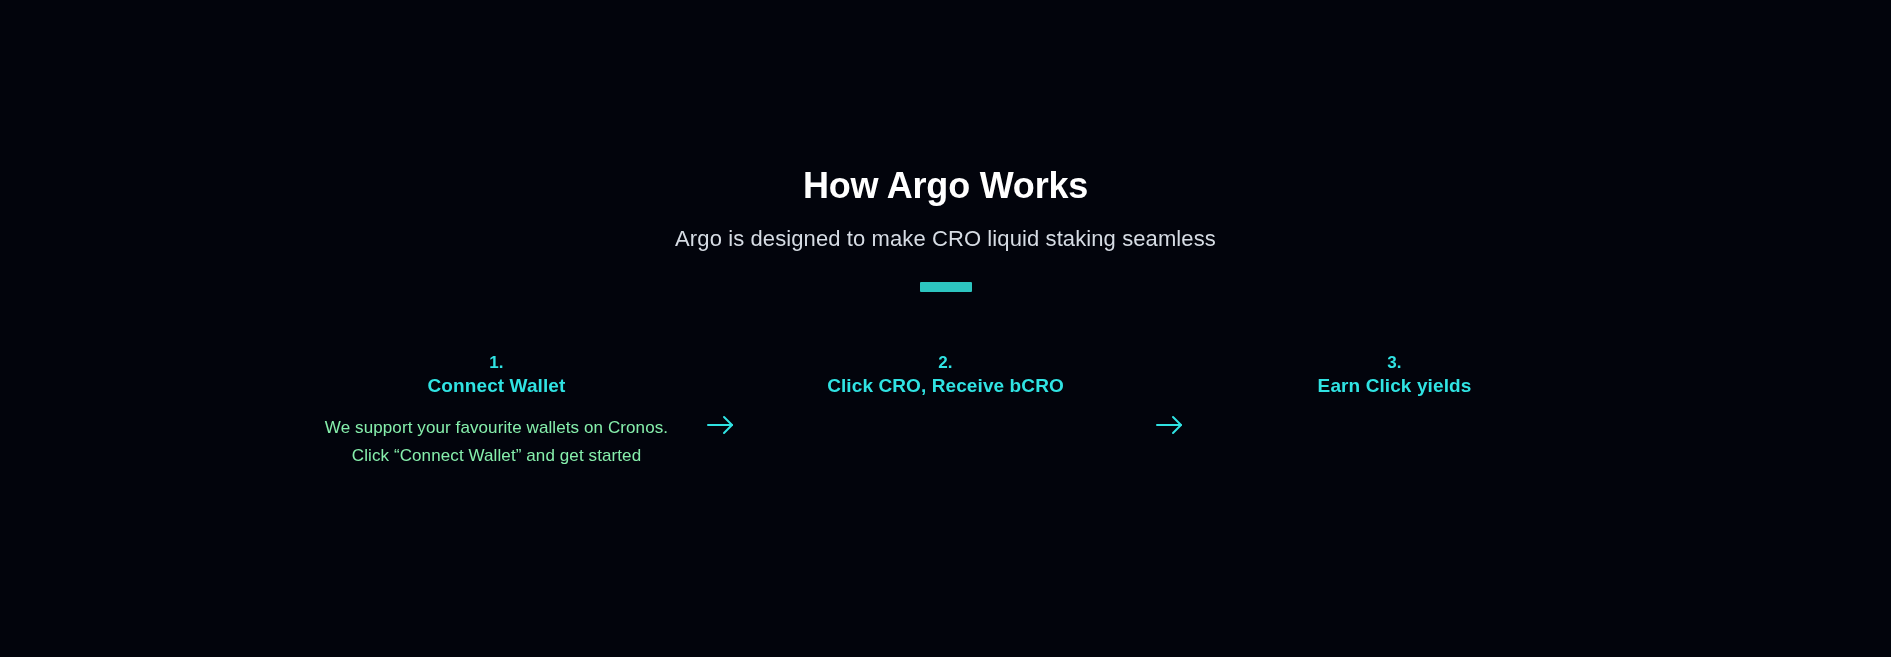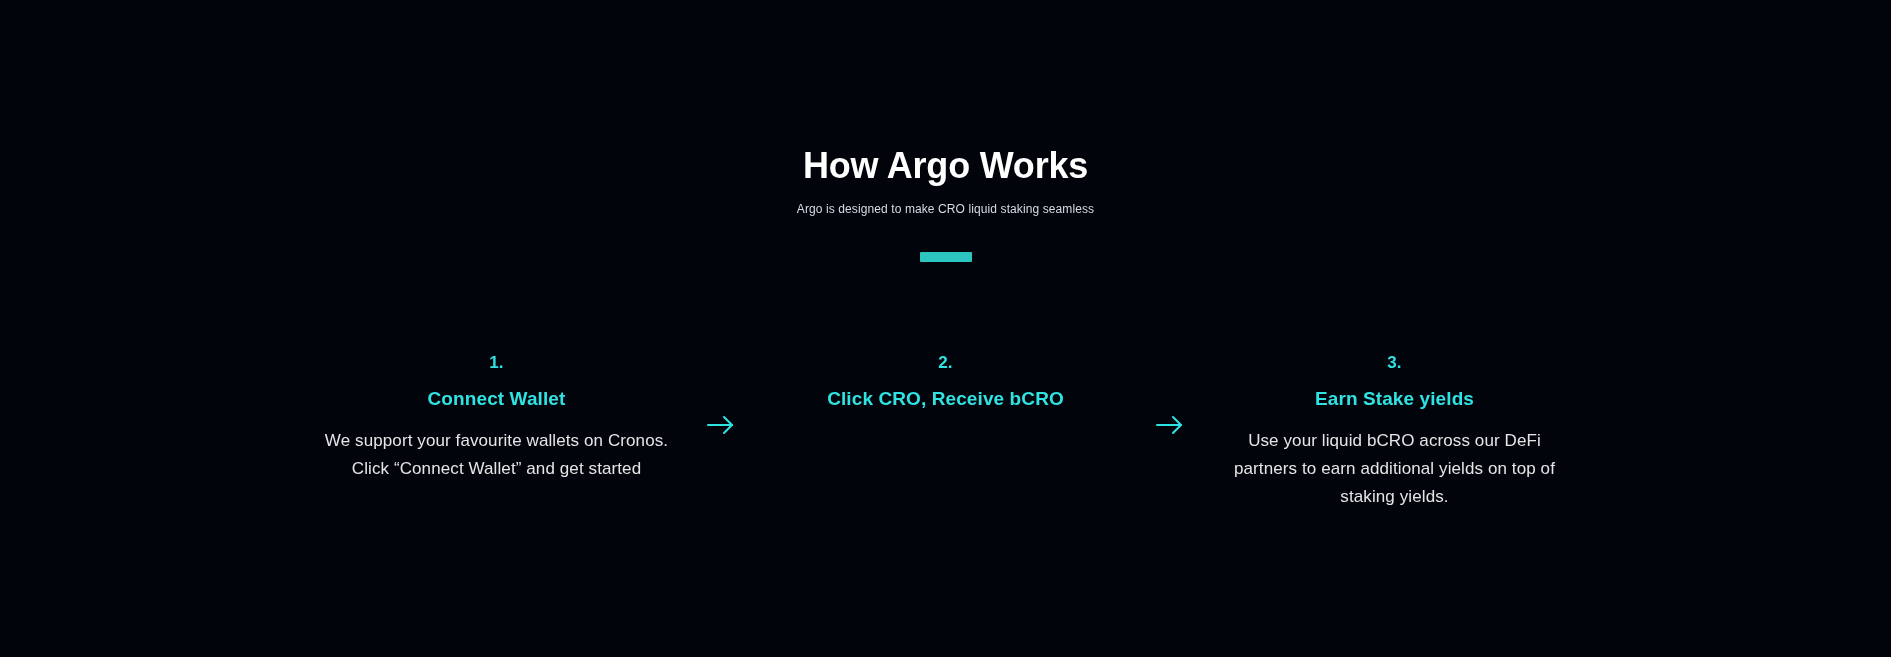--- a/index.html
+++ b/index.html
@@ -21,36 +21,36 @@
     width:1891px;
     height:657px;
     background:#02040c;
     position:relative;
   }
 
   
   .heading-block {
     position:absolute;
     left:0;
-    top:144px;
+    top:164px;
     width:1891px;
     text-align:center;
   }
 
   .page-title {
     font-size:36px;
     font-weight:700;
     line-height:44px;
     color:#ffffff;
     letter-spacing:-0.2px;
   }
 
   .page-subtitle {
-    margin-top:8px;
-    font-size:12px;
+    margin-top:18px;
+    font-size:22px;
     font-weight:400;
     line-height:26px;
     color:#d6dce4;
     letter-spacing:0.1px;
   }
 
   .divider-wrap {
     margin-top:30px;
     display:flex;
     justify-content:center;
@@ -83,34 +83,33 @@
 
   .step-number {
     font-size:17px;
     font-weight:700;
     line-height:22px;
     color:#30e3e3;
     letter-spacing:0.2px;
   }
 
   .step-title {
-    margin-top:13px;
     font-size:19px;
     font-weight:700;
     line-height:24px;
     color:#30e3e3;
     letter-spacing:0.1px;
   }
 
   .step-desc {
     margin-top:16px;
     font-size:17px;
     font-weight:400;
     line-height:28px;
-    color:#e5e5e5;
+    color:#86efac;
     letter-spacing:0.1px;
     text-align:center;
   }
 
   
   .step-arrow {
     flex:0 0 94px;
     width:94px;
     height:120px;
     display:flex;
@@ -160,18 +159,17 @@
 
     <div class="step-arrow">
       <svg viewBox="0 0 30 22" fill="none" xmlns="http://www.w3.org/2000/svg">
         <path d="M2 11 H26" stroke="#30e3e3" stroke-width="2" stroke-linecap="round"></path>
         <path d="M18 3 L26 11 L18 19" stroke="#30e3e3" stroke-width="2" stroke-linecap="round" stroke-linejoin="round" fill="none"></path>
       </svg>
     </div>
 
     <div class="step">
       <div class="step-number">3.</div>
-      <div class="step-title">Earn Stake yields</div>
-      <div class="step-desc">Use your liquid bCRO across our DeFi partners to earn additional yields on top of staking yields.</div>
+      <div class="step-title">Earn Click yields</div>
     </div>
 
   </div>
 </div>
 
 </body></html>

